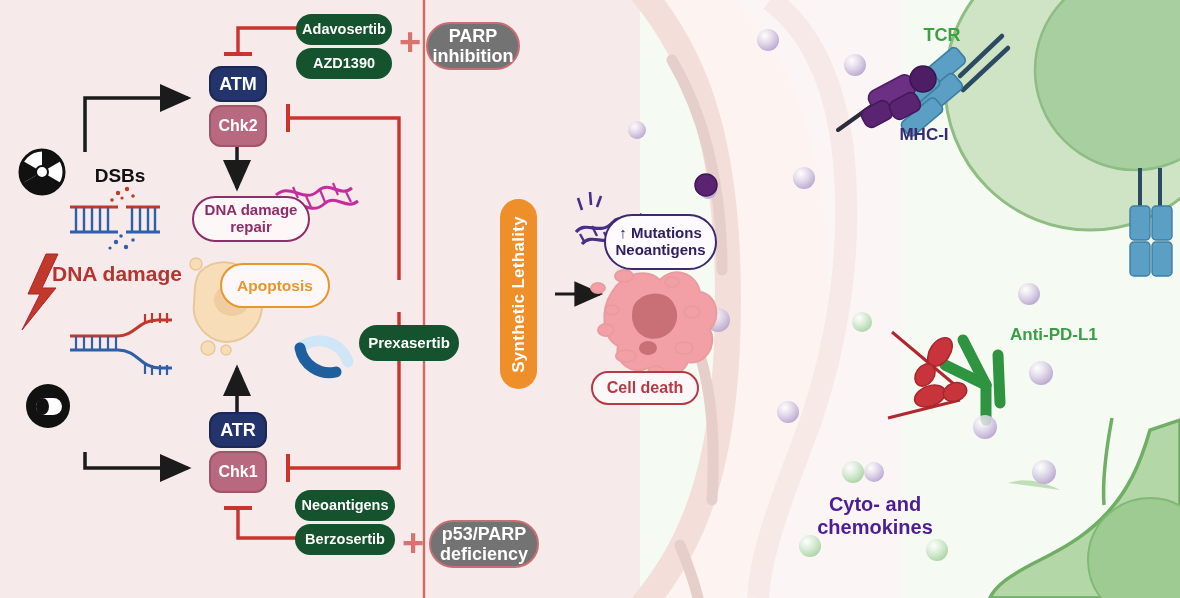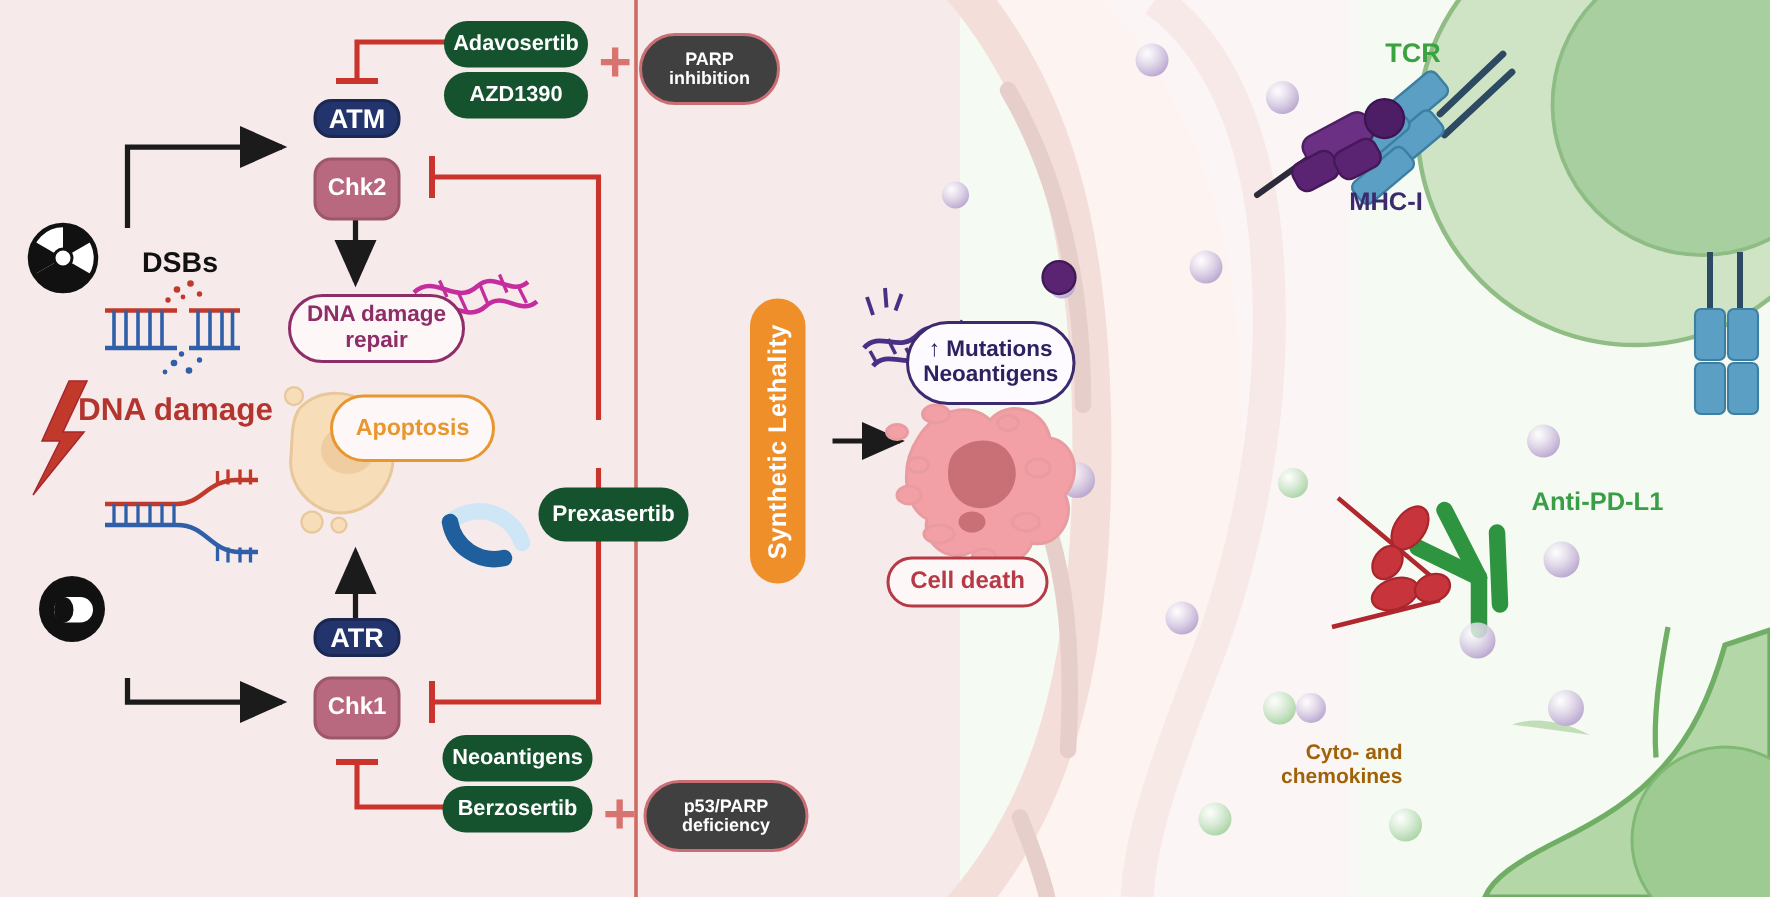--- a/index.html
+++ b/index.html
@@ -29,39 +29,39 @@
     border-radius: 999px; white-space: pre-line;
   }
 
   .drug-pill {
     background: #14532d; color: #fff; font-size: 14.5px;
     padding: 0 14px; height: 31px;
   }
   .drug-pill.wide { height: 36px; font-size: 15px; }
 
   .combo-pill {
-    background: #404040; color: #fff; border: 2.5px solid #c96e74;
-    font-size: 12px;
+    background: #737373; color: #fff; border: 2.5px solid #c96e74;
+    font-size: 18px;
   }
 
   .plus-sign {
     position: absolute; color: #d8736f; font-size: 38px; font-weight: bold;
     line-height: 1; font-family: "Liberation Sans", sans-serif;
   }
 
   .outline-pill {
     background: #fdf7f7; border-width: 2.5px; border-style: solid;
   }
 
   .kinase-box {
     position: absolute; display: flex; align-items: center; justify-content: center;
     color: #fff; font-weight: bold; font-size: 18px;
   }
   .kinase-top {
-    background: #23336b; border-radius: 12px; width: 58px; height: 26px;
+    background: #23336b; border-radius: 12px; width: 58px; height: 36px;
     border: 2px solid #1b2851; z-index: 3;
   }
   .kinase-bot {
     background: #b9697f; border-radius: 12px; width: 58px; height: 42px;
     border: 2px solid #9e566b; font-size: 16px; z-index: 2;
   }
 
   .plain-label {
     position: absolute; font-weight: bold; text-align: center; line-height: 1.15;
   }
@@ -403,18 +403,18 @@
        border-color:#3b2a6e;color:#2e2160;font-size:15px;background:#fdfbff;">↑ Mutations
 Neoantigens</div>
 
   <div class="pill outline-pill" style="left:591px;top:371px;width:108px;height:34px;
        border-color:#b63a45;color:#b63a45;font-size:16px;background:#fdf7f7;">Cell death</div>
 
   <div class="plain-label" style="left:912px;top:25px;width:60px;font-size:18px;color:#3aa33f;">TCR</div>
   <div class="plain-label" style="left:886px;top:125px;width:76px;font-size:17px;color:#3b2a6e;">MHC-I</div>
 
 
-  <div class="plain-label" style="left:1010px;top:325px;width:110px;font-size:17px;color:#3a9e46;text-align:center;">Anti-PD-L1</div>
-
-  <div class="plain-label" style="left:815px;top:493px;width:120px;font-size:14px;color:#a16207;text-align:right;">Cyto- and
+  <div class="plain-label" style="left:1010px;top:325px;width:110px;font-size:17px;color:#3a9e46;text-align:left;">Anti-PD-L1</div>
+
+  <div class="plain-label" style="left:815px;top:493px;width:120px;font-size:20px;color:#4c1d95;">Cyto- and
 chemokines</div>
 
 </div>
 
 </body></html>

